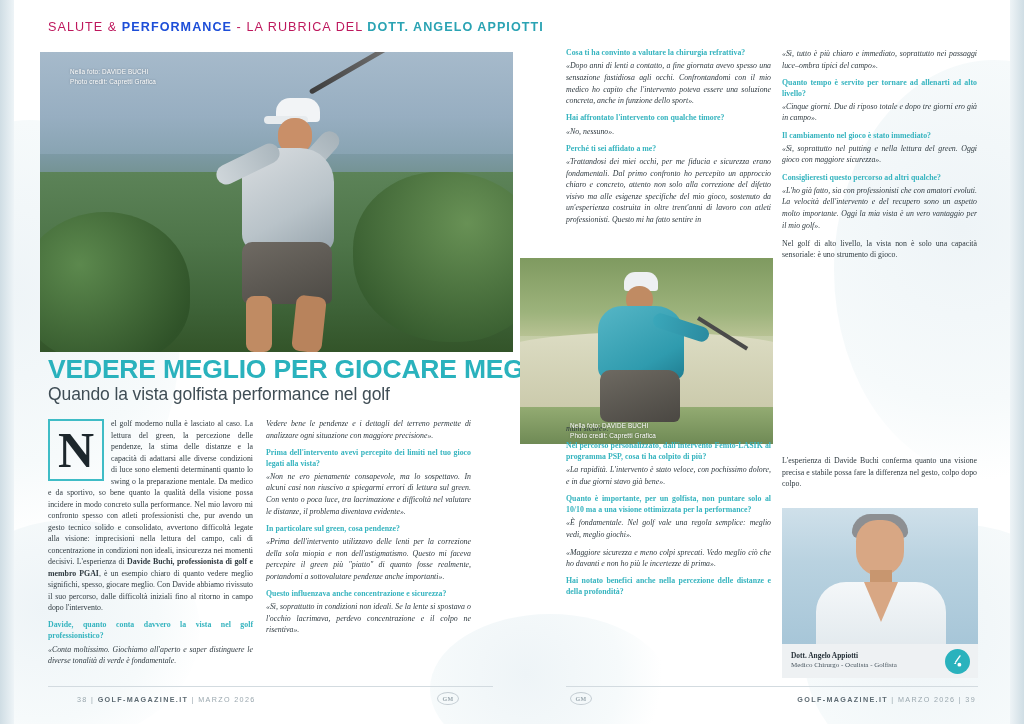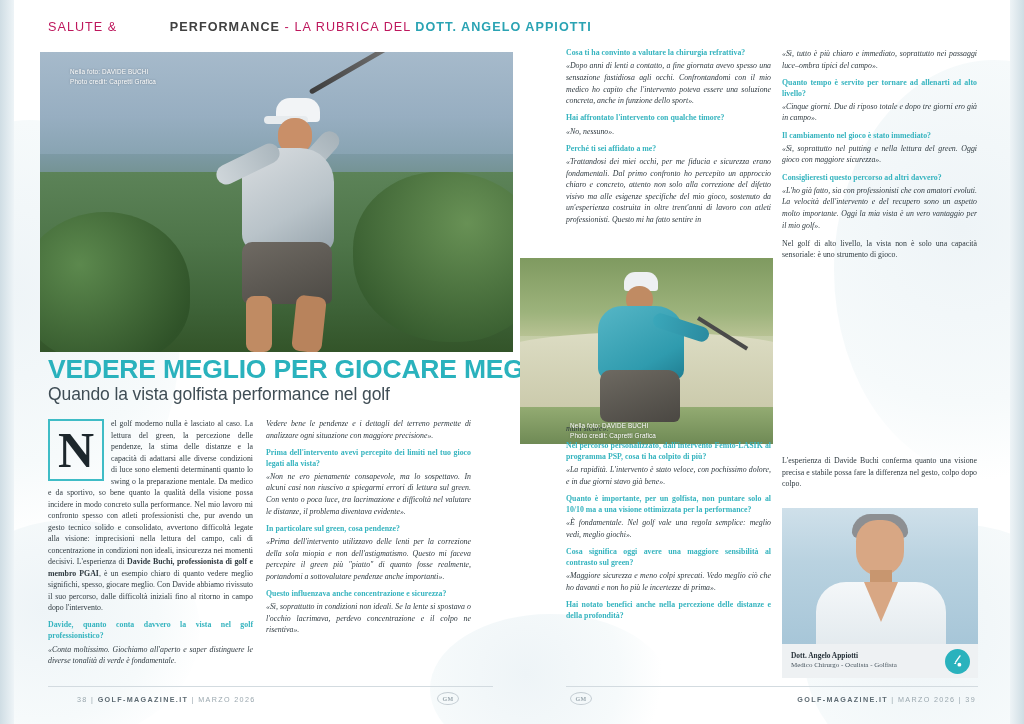--- a/index.html
+++ b/index.html
@@ -30,21 +30,21 @@
   .page-edge-l { position: absolute; left: 0; top: 0; width: 14px; height: 724px; background: linear-gradient(to right, #cfdde4, #eef4f7); }
   .page-edge-r { position: absolute; right: 0; top: 0; width: 14px; height: 724px; background: linear-gradient(to left, #cfdde4, #eef4f7); }
 
   
   .kicker {
     position: absolute; left: 48px; top: 20px;
     font-family: "Liberation Sans", sans-serif;
     font-size: 12.6px; letter-spacing: 1.05px; font-weight: 700;
     color: #b9c6cc; white-space: nowrap;
   }
-  .kicker .accent { color: #404040; margin-left: 48px; }
+  .kicker .accent { color: #1d4ed8; }
   .kicker .dim { color: #be185d; font-weight: 400; }
   .kicker .dark { color: #2aa3b3; }
 
   
   .hero {
     position: absolute; left: 40px; top: 52px;
     width: 473px; height: 300px;
     overflow: hidden;
     background:
       linear-gradient(to bottom, #9fb4c6 0%, #8fa8bd 16%, #7d9ab0 26%, #6f8e8a 34%, #5f8263 45%, #54784f 56%, #4a6f45 70%, #3f6339 85%, #375a33 100%);
@@ -370,37 +370,37 @@
 
   <div class="col c3b">
     <p class="q">mani sicure».</p>
     <p class="q">
       <span class="qh">Nel percorso personalizzato, dall'intervento Femto-LASIK al programma PSP, cosa ti ha colpito di più?</span><span>«La rapidità. L'intervento è stato veloce, con pochissimo dolore, e in due giorni stavo già bene».</span>
     </p>
     <p class="q">
       <span class="qh">Quanto è importante, per un golfista, non puntare solo al 10/10 ma a una visione ottimizzata per la performance?</span><span>«È fondamentale. Nel golf vale una regola semplice: meglio vedi, meglio giochi».</span>
     </p>
     <p class="q">
-      <span class="qh">Cosa significa oggi avere una maggiore sensibilità al contrasto sul green?</span><span>«Maggiore sicurezza e meno colpi sprecati. Vedo meglio ciò che ho davanti e non ho più le incertezze di prima».</span>
+      <span>«Maggiore sicurezza e meno colpi sprecati. Vedo meglio ciò che ho davanti e non ho più le incertezze di prima».</span>
     </p>
     <p class="q">
       <span class="qh">Hai notato benefici anche nella percezione delle distanze e della profondità?</span>
     </p>
   </div>
 
   <div class="col c4">
     <p class="q">«Sì, tutto è più chiaro e immediato, soprattutto nei passaggi luce–ombra tipici del campo».</p>
     <p class="q">
       <span class="qh">Quanto tempo è servito per tornare ad allenarti ad alto livello?</span><span>«Cinque giorni. Due di riposo totale e dopo tre giorni ero già in campo».</span>
     </p>
     <p class="q">
       <span class="qh">Il cambiamento nel gioco è stato immediato?</span><span>«Sì, soprattutto nel putting e nella lettura del green. Oggi gioco con maggiore sicurezza».</span>
     </p>
     <p class="q">
-      <span class="qh">Consiglieresti questo percorso ad altri davvero?</span><span>«L'ho già fatto, sia con professionisti che con amatori evoluti. La velocità dell'intervento e del recupero sono un aspetto molto importante. Oggi la mia vista è un vero vantaggio per il mio golf».</span>
+      <span class="qh">Consiglieresti questo percorso ad altri qualche?</span><span>«L'ho già fatto, sia con professionisti che con amatori evoluti. La velocità dell'intervento e del recupero sono un aspetto molto importante. Oggi la mia vista è un vero vantaggio per il mio golf».</span>
     </p>
     <p>Nel golf di alto livello, la vista non è solo una capacità sensoriale: è uno strumento di gioco.</p>
   </div>
 
   <div class="col c4b">
     <p>L'esperienza di Davide Buchi conferma quanto una visione precisa e stabile possa fare la differenza nel gesto, colpo dopo colpo.</p>
   </div>
 
   <div class="doc-photo">
     <div class="d-hair"></div>

